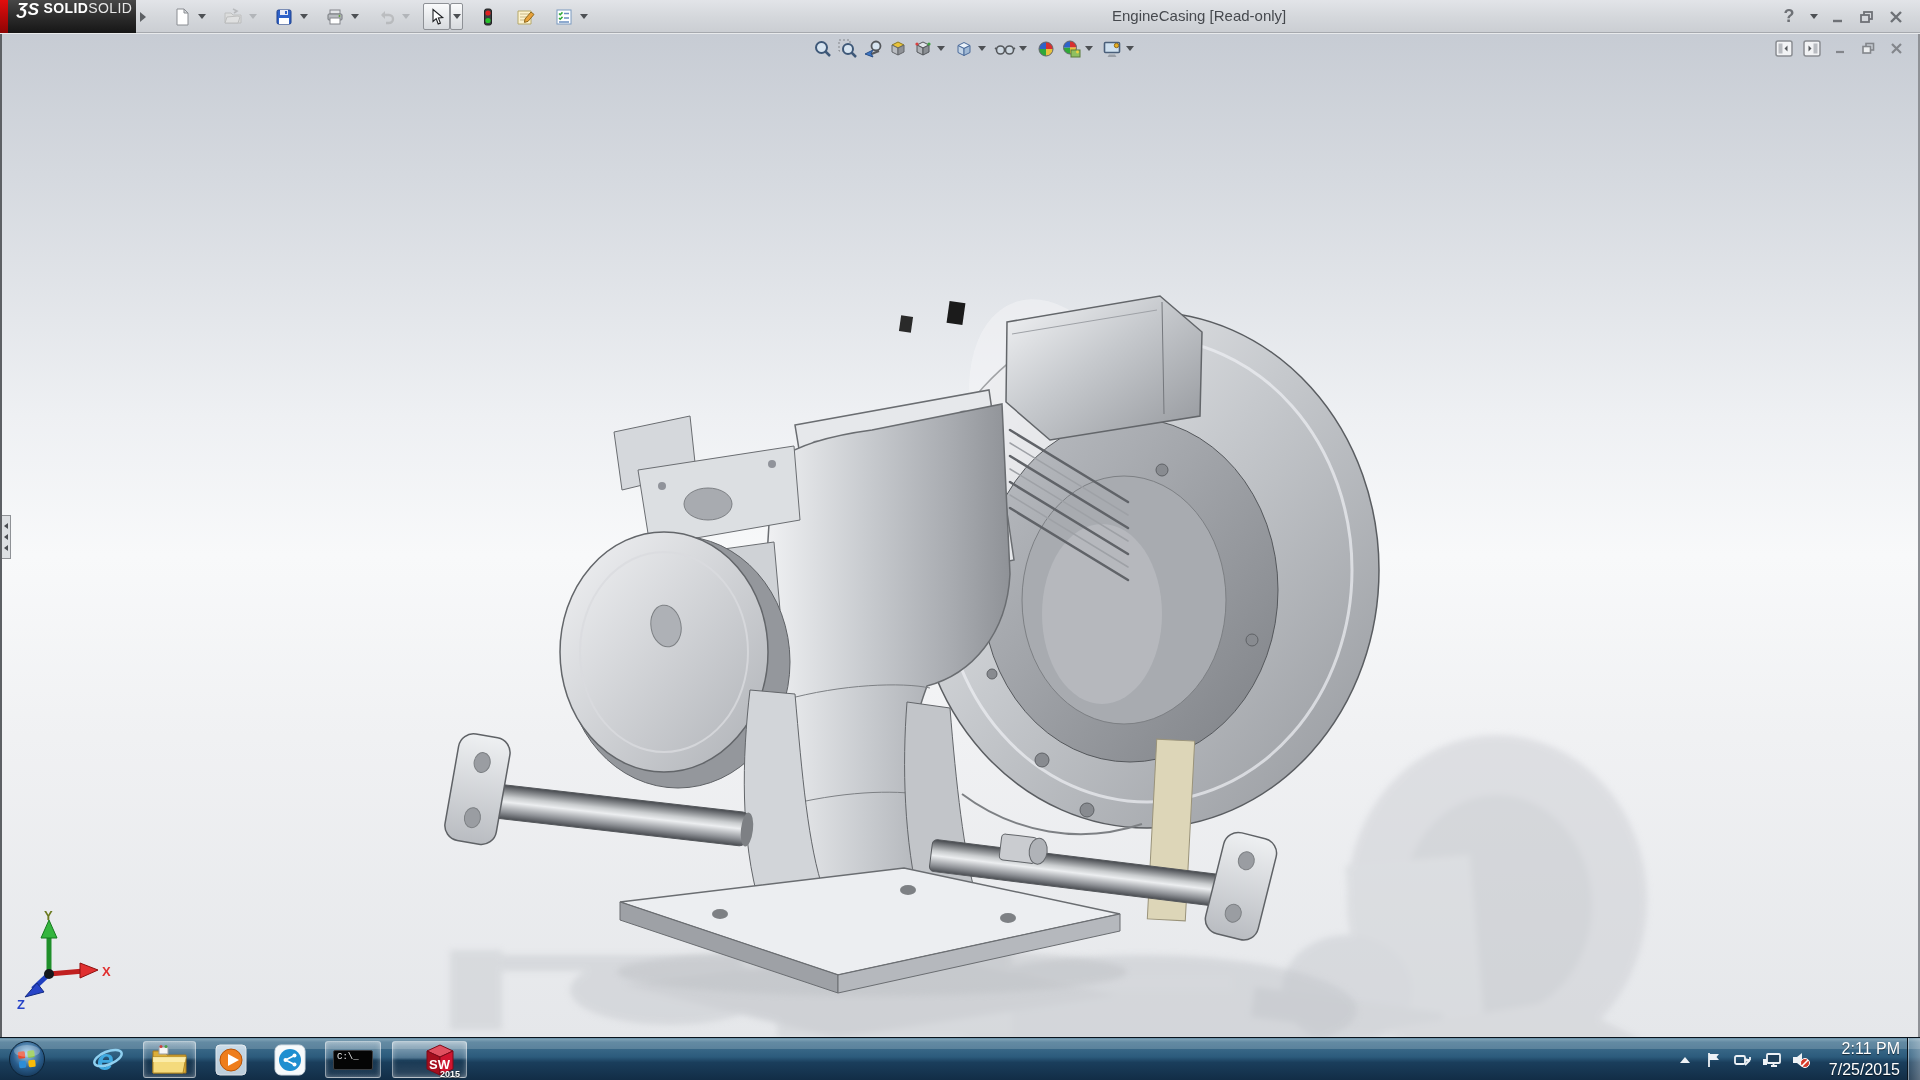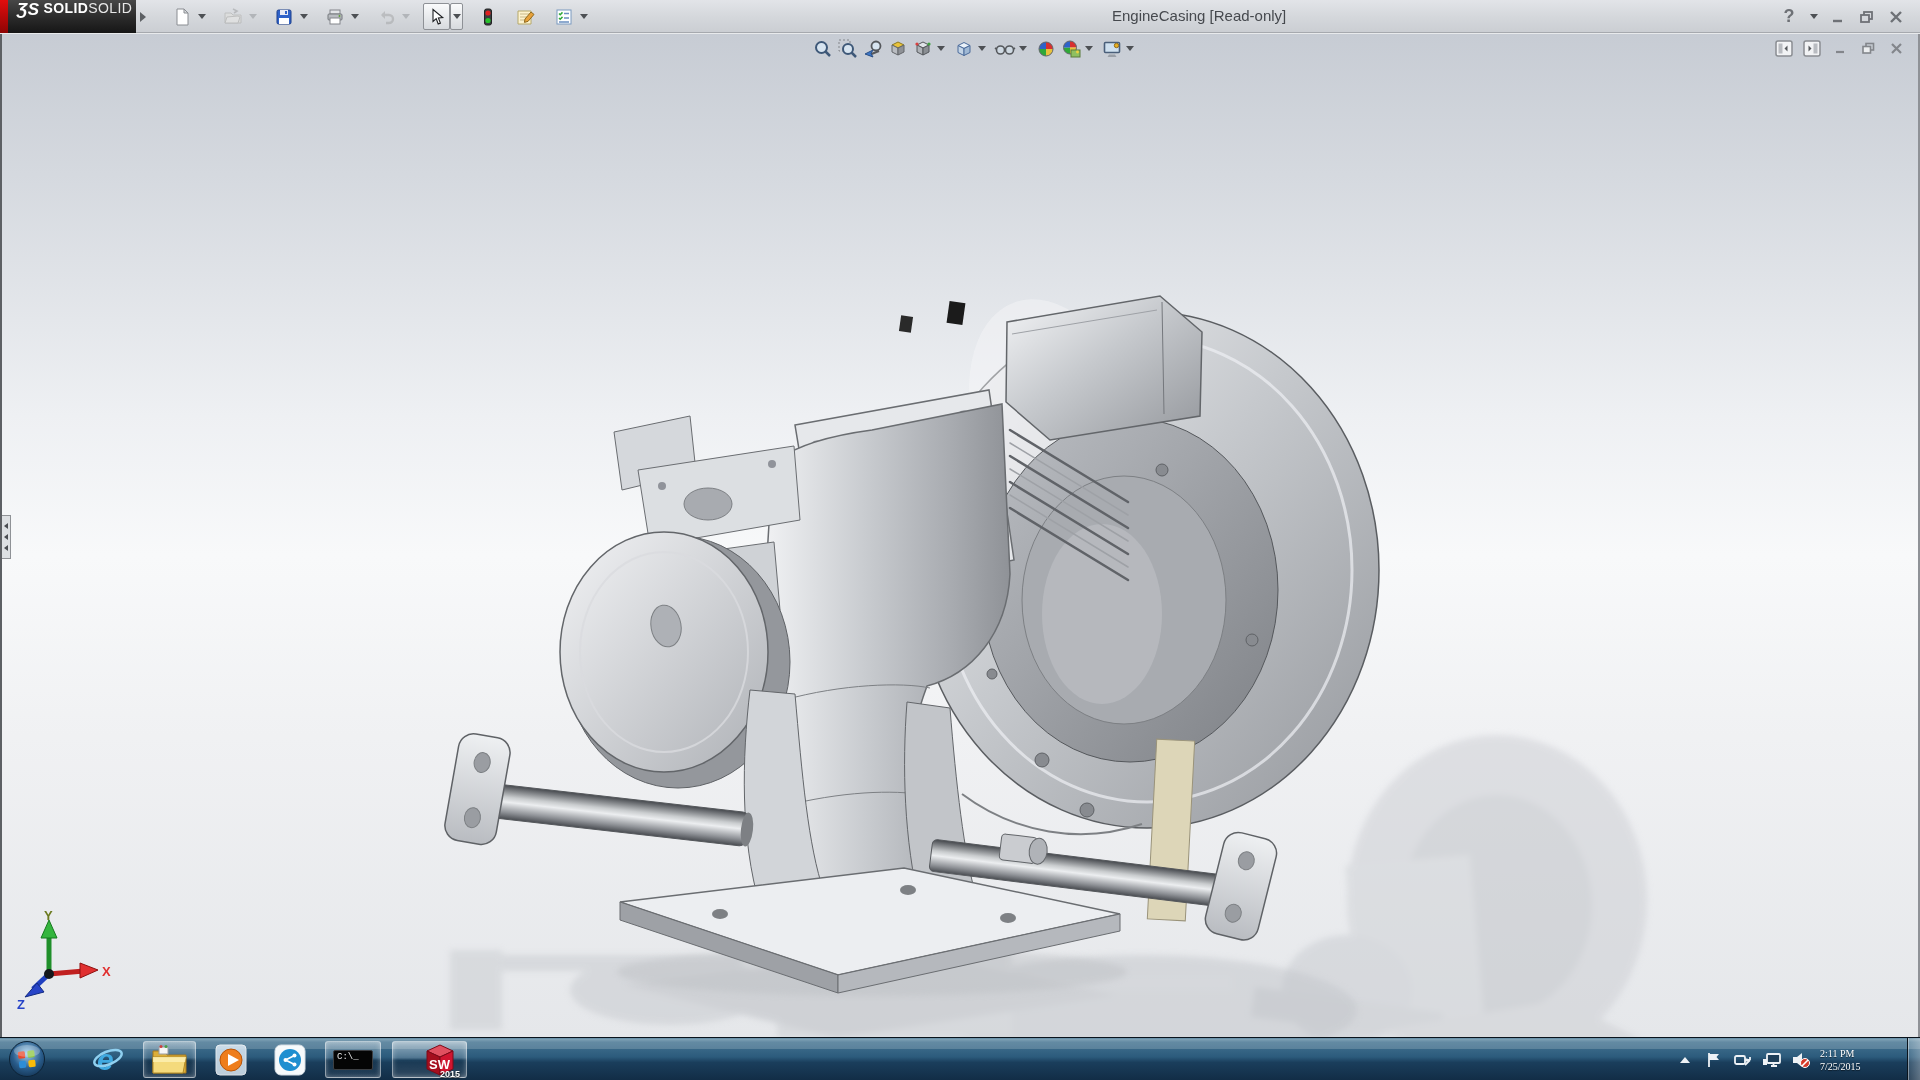--- a/index.html
+++ b/index.html
@@ -72,22 +72,22 @@
     box-shadow:inset 0 0 5px rgba(255,255,255,.35);}
   .appbtn.active{background:linear-gradient(180deg,rgba(255,255,255,.42),rgba(255,255,255,.18) 45%,rgba(0,0,0,.10) 52%,rgba(255,255,255,.12));padding-left:28px;}
   .cmd-tile{width:40px;height:20px;background:#050505;border:1px solid #3c3f43;border-radius:2px;
     color:#e8e8e8;font-family:"Liberation Mono","DejaVu Sans Mono",monospace;font-size:9px;
     padding:2px 3px;line-height:1;}
   .sw-tile{position:relative;width:38px;height:36px;}
   .sw-year{position:absolute;right:-1px;bottom:-1px;color:#fff;font-size:9px;font-weight:700;
     text-shadow:0 1px 2px #000;margin-top:30px;}
   .tray{position:absolute;right:20px;top:0;height:43px;display:flex;align-items:center;gap:9px;}
   .tray-ic{display:flex;align-items:center;justify-content:center;width:20px;height:20px;}
-  .clock{width:80px;text-align:left;color:#fff;font-size:10px;line-height:1.3;
-    text-shadow:0 1px 1px rgba(0,0,0,.6);font-family:Liberation Serif, serif;}
+  .clock{width:80px;text-align:right;color:#fff;font-size:16px;line-height:1.3;
+    text-shadow:0 1px 1px rgba(0,0,0,.6);}
   .show-desktop{position:absolute;right:0;top:0;width:13px;height:43px;
     background:linear-gradient(90deg,rgba(255,255,255,.12),rgba(255,255,255,.32));
     border-left:1px solid #0a141d;box-shadow:inset 1px 0 0 rgba(255,255,255,.4);}
 </style>
 </head>
 <body>
 
 <div class="stage">
 
   <div class="titlebar">

